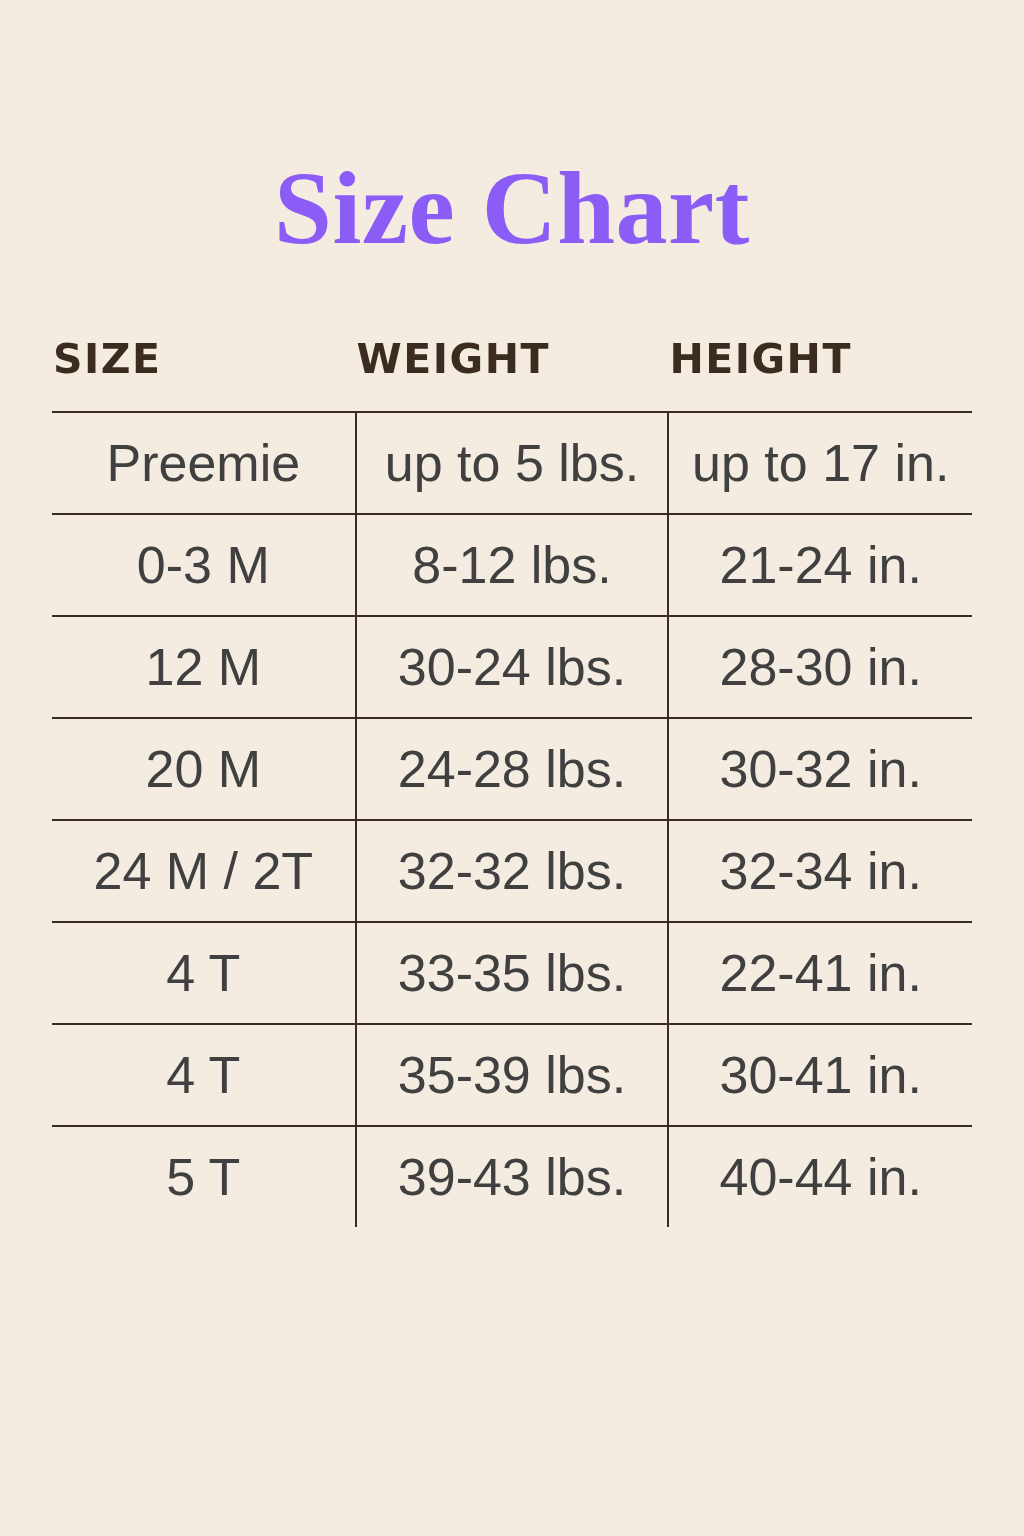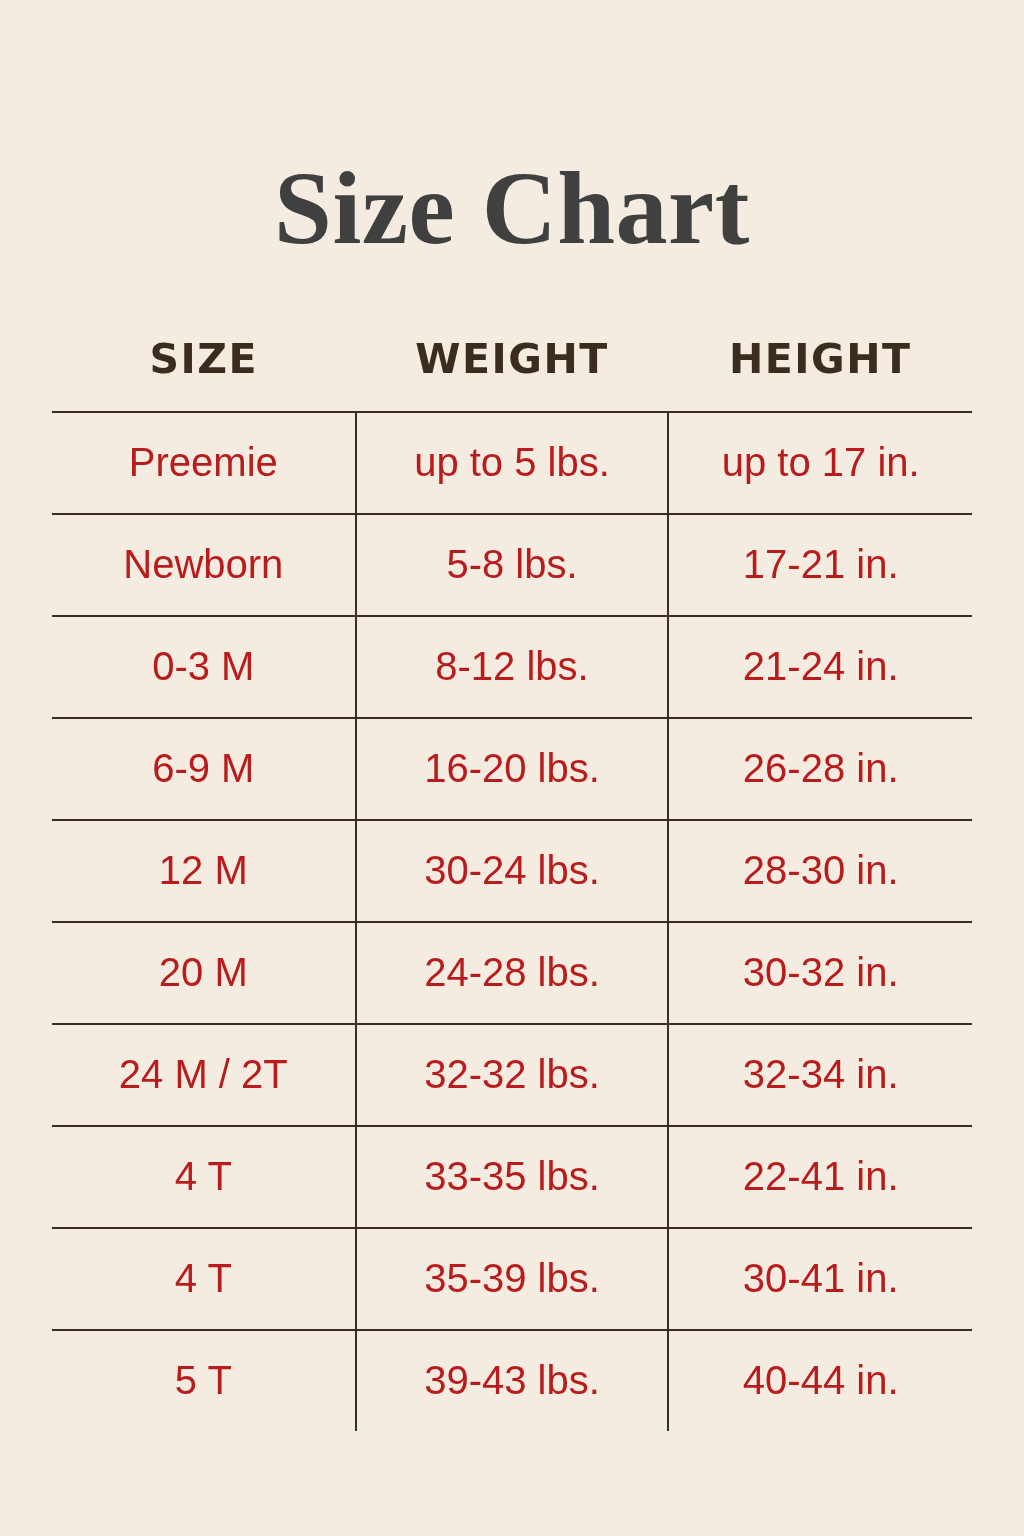--- a/index.html
+++ b/index.html
@@ -21,49 +21,49 @@
     box-sizing: border-box;
     padding: 0 52px;
   }
   .title {
     font-family: "Liberation Serif", serif;
     font-weight: 700;
     font-size: 104px;
     line-height: 1;
     text-align: center;
     letter-spacing: 0.5px;
-    color: #404040;
+    color: #8b5cf6;
     padding-top: 86px;
   }
   table.size-chart {
     width: 920px;
     margin: 0 auto;
     margin-top: 74px;
     border-collapse: collapse;
     table-layout: fixed;
   }
   table.size-chart col.c1 { width: 33%; }
   table.size-chart col.c2 { width: 34%; }
   table.size-chart col.c3 { width: 33%; }
   table.size-chart thead th {
     font-family: "DejaVu Sans", sans-serif;
     font-weight: 700;
     font-size: 41px;
     letter-spacing: 1.5px;
     color: #3a2d20;
-    text-align: center;
+    text-align: left;
     padding-bottom: 28px;
     border: none;
     background: transparent;
   }
   table.size-chart tbody td {
     font-family: "Liberation Sans", sans-serif;
     font-weight: 400;
-    font-size: 40px;
-    color: #b91c1c;
+    font-size: 52px;
+    color: #404040;
     text-align: center;
     height: 100px;
     border-top: 2px solid #3a2d20;
     border-right: 2px solid #3a2d20;
     padding: 0;
   }
   table.size-chart tbody td:last-child {
     border-right: none;
     margin-top: 35px;
   }
@@ -91,33 +91,23 @@
         <th>HEIGHT</th>
       </tr>
     </thead>
     <tbody>
       <tr>
         <td>Preemie</td>
         <td>up to 5 lbs.</td>
         <td>up to 17 in.</td>
       </tr>
       <tr>
-        <td>Newborn</td>
-        <td>5-8 lbs.</td>
-        <td>17-21 in.</td>
-      </tr>
-      <tr>
         <td>0-3 M</td>
         <td>8-12 lbs.</td>
         <td>21-24 in.</td>
-      </tr>
-      <tr>
-        <td>6-9 M</td>
-        <td>16-20 lbs.</td>
-        <td>26-28 in.</td>
       </tr>
       <tr>
         <td>12 M</td>
         <td>30-24 lbs.</td>
         <td>28-30 in.</td>
       </tr>
       <tr>
         <td>20 M</td>
         <td>24-28 lbs.</td>
         <td>30-32 in.</td>

